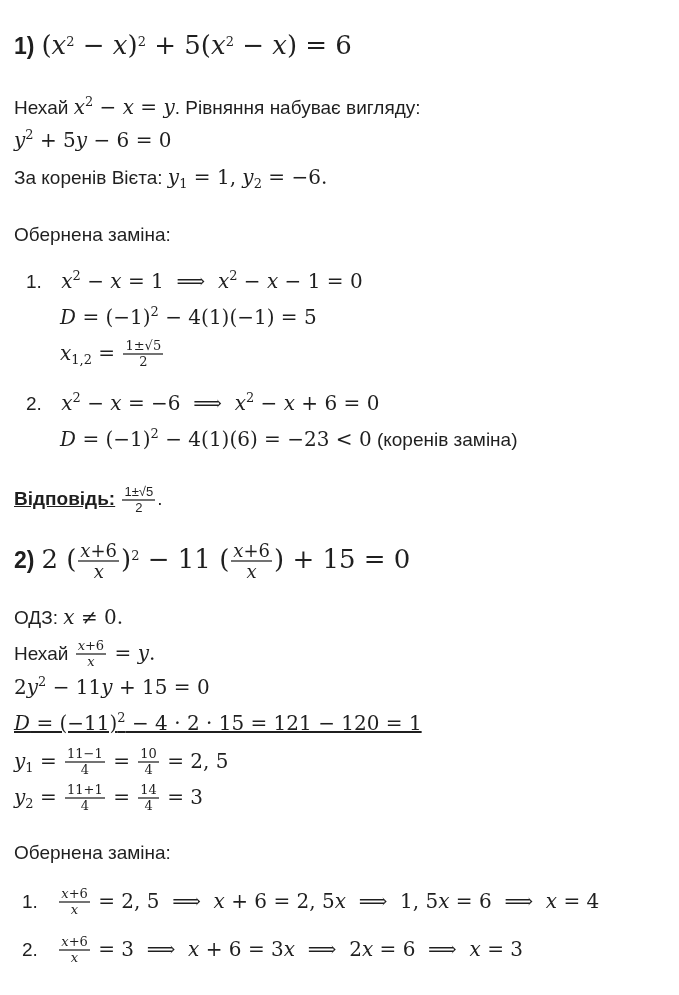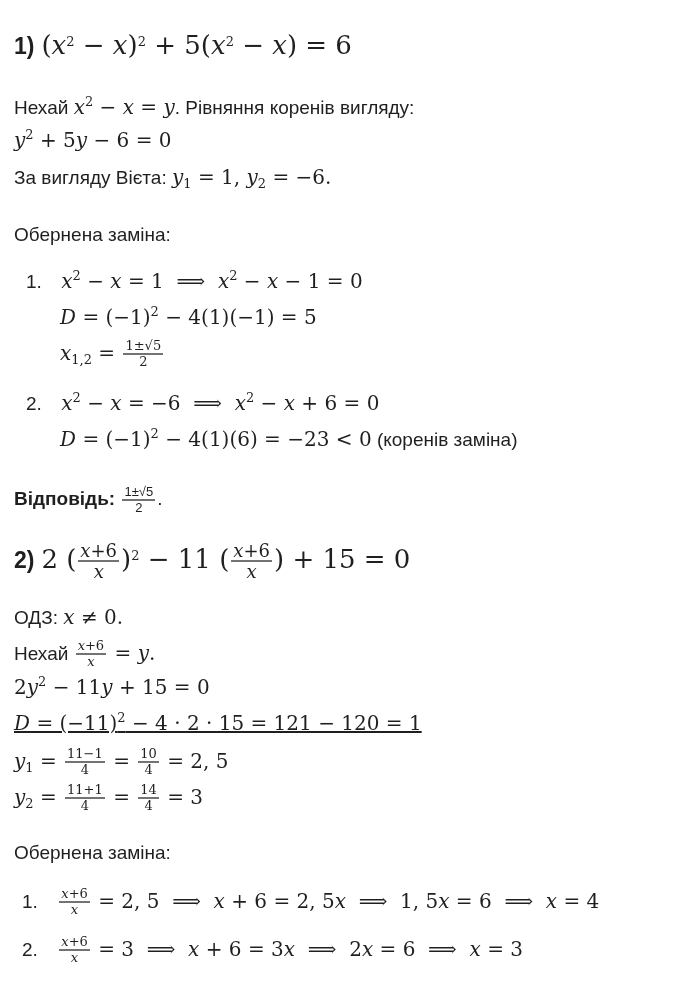--- a/index.html
+++ b/index.html
@@ -4,50 +4,50 @@
 <style>
   html, body { margin: 0; padding: 0; background: #ffffff; }
   body { width: 679px; height: 995px; position: relative; overflow: hidden; color: #1f1f1f;
          font-family: "Liberation Sans", sans-serif; }
   .line { position: absolute; left: 14px; white-space: nowrap; font-size: 19px; line-height: 24px; margin-top: 23px; }
   .m { font-family: "DejaVu Serif", "Liberation Serif", serif; font-size: 20px; }
   .m i { font-style: italic; }
   .h { font-size: 25px; line-height: 32px; }
   .h .num { font-family: "Liberation Sans", sans-serif; font-weight: bold; font-size: 23px; }
   .h .m { font-size: 26px; }
-  .bold { font-weight: bold; }
+  .bold { font-weight: bold; text-decoration: underline; }
   .frac { display: inline-flex; flex-direction: column; align-items: center; vertical-align: middle;
           font-size: 13px; line-height: 14px; margin: 0 2px; }
   .frac .n { border-bottom: 2px solid #737373; padding: 0 2px; }
   .frac .d { padding: 0 2px; }
   .frac.big { font-size: 18px; line-height: 19px; }
   sup { font-size: 13px; vertical-align: 8px; line-height: 0; }
   sub { font-size: 13px; vertical-align: -4px; line-height: 0; }
   .li-num { display: inline-block; width: 30px; font-family: "Liberation Sans", sans-serif; font-size: 19px; }
   .indent { left: 60px; }
 </style>
 </head>
 <body>
 
 <div class="line h" style="top:6px;">
   <span class="num">1)</span>
   <span class="m">(<i>x</i><sup>2</sup> − <i>x</i>)<sup>2</sup> + 5(<i>x</i><sup>2</sup> − <i>x</i>) = 6</span>
 </div>
 
 <div class="line" style="top:72px;">
   <span>Нехай</span>
-  <span class="m"><i>x</i><sup>2</sup> − <i>x</i> = <i>y</i></span><span>. Рівняння коренів вигляду:</span>
+  <span class="m"><i>x</i><sup>2</sup> − <i>x</i> = <i>y</i></span><span>. Рівняння набуває вигляду:</span>
 </div>
 
 <div class="line m" style="top:105px;">
   <i>y</i><sup>2</sup> + 5<i>y</i> − 6 = 0
 </div>
 
 <div class="line" style="top:142px;">
-  <span>За вигляду Вієта:</span>
+  <span>За коренів Вієта:</span>
   <span class="m"><i>y</i><sub>1</sub> = 1, <i>y</i><sub>2</sub> = −6.</span>
 </div>
 
 <div class="line" style="top:200px;">Обернена заміна:</div>
 
 <div class="line" style="top:246px; left:26px;">
   <span class="li-num">1.</span>
   <span class="m"><i>x</i><sup>2</sup> − <i>x</i> = 1 &nbsp;⟹&nbsp; <i>x</i><sup>2</sup> − <i>x</i> − 1 = 0</span>
 </div>
 <div class="line m indent" style="top:282px;">

